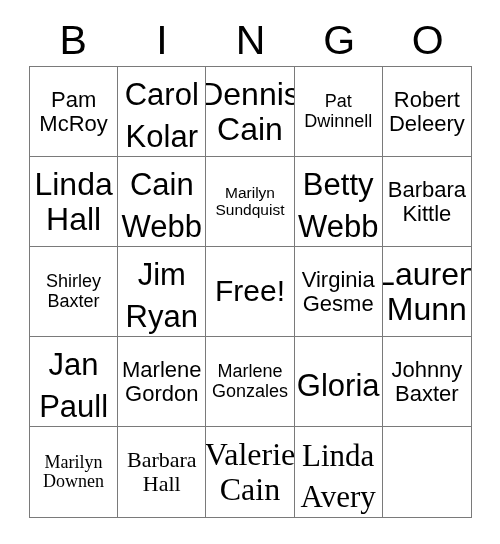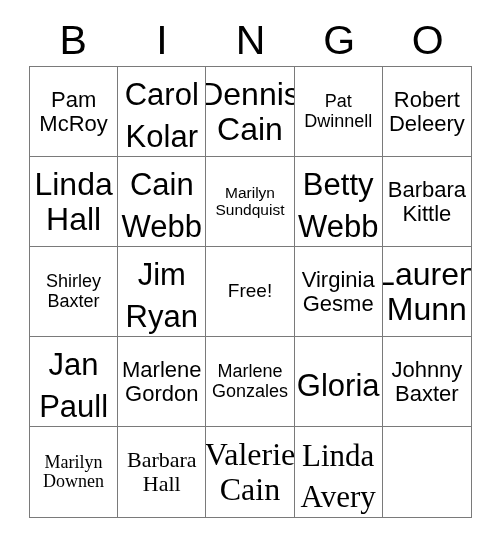--- a/index.html
+++ b/index.html
@@ -79,21 +79,21 @@
     line-height: 1.08;
   }
 
   
   .sz-xl .line { font-size: 31px; margin-top: 8px; }
   .sz-lg .line { font-size: 32px; }
   .sz-md .line { font-size: 22px; }
   .sz-sm .line { font-size: 18px; }
   .sz-xs .line { font-size: 15.5px; }
 
-  .cell.free .line { font-size: 19px; }
+  .cell.free .line { font-size: 30px; }
 </style>
 </head>
 <body>
 
 <div id="card">
 
   <div id="header-row">
     <div class="header-cell">
         <span>B</span>
       </div>

